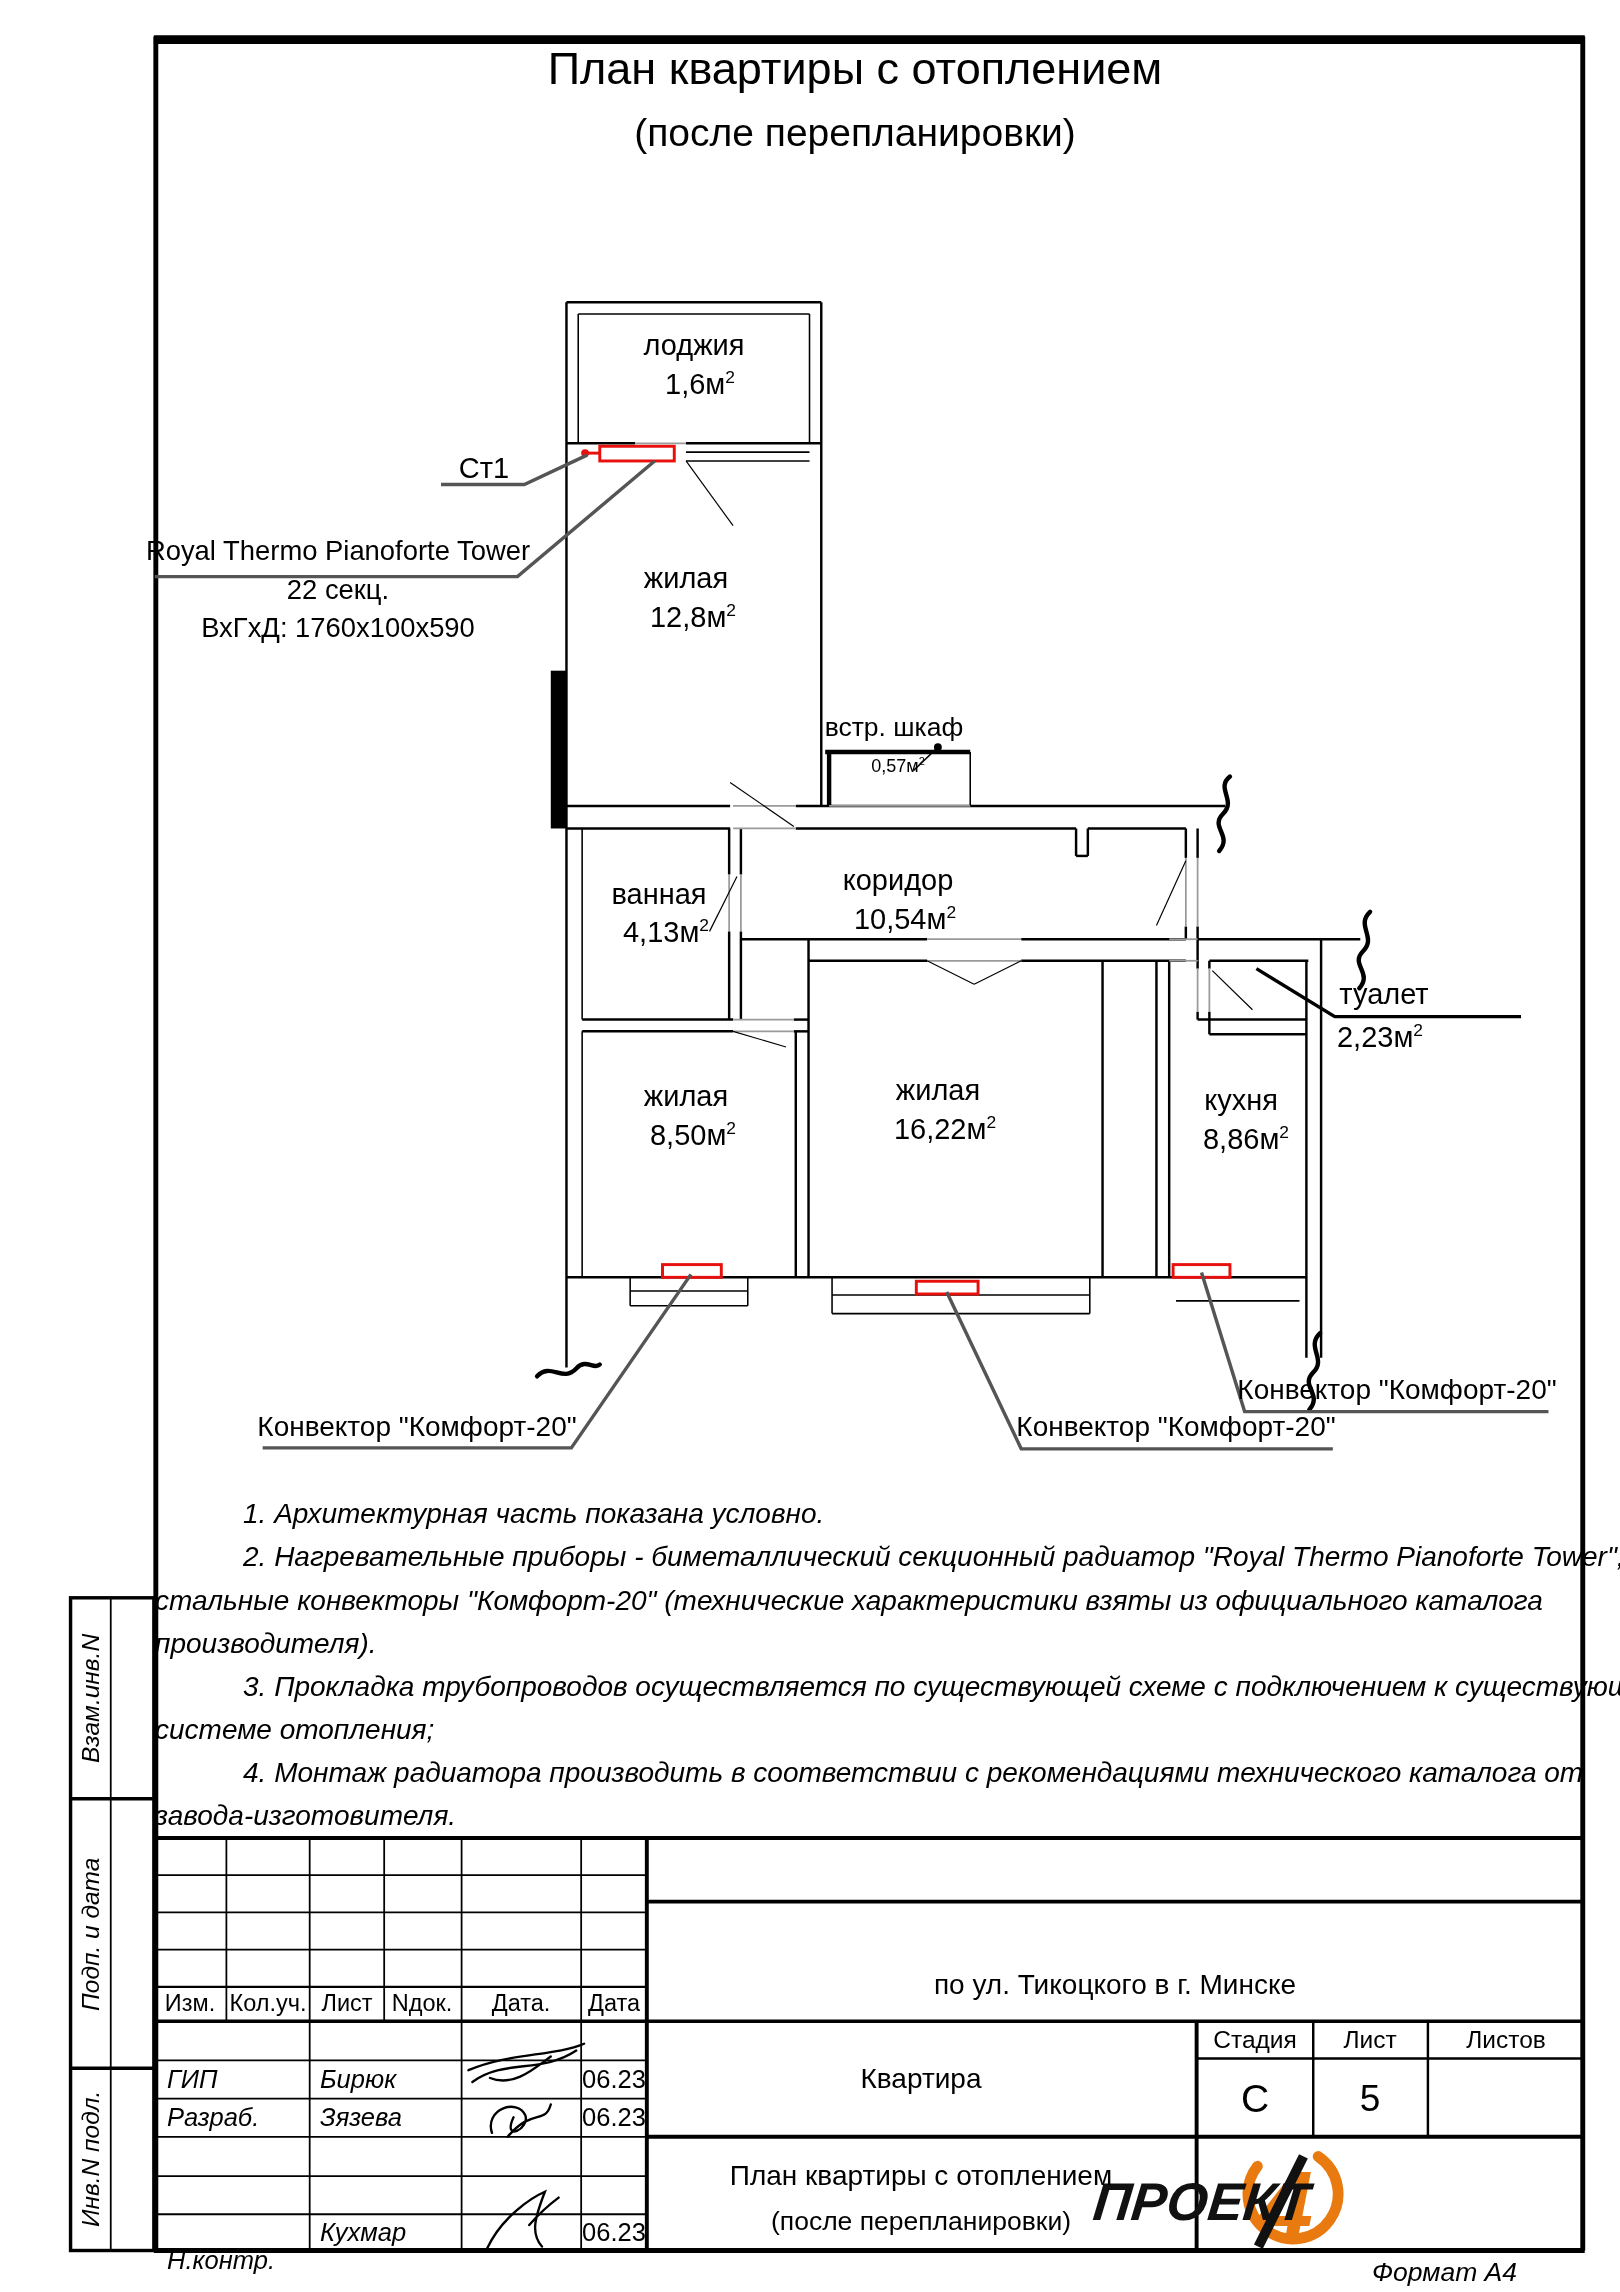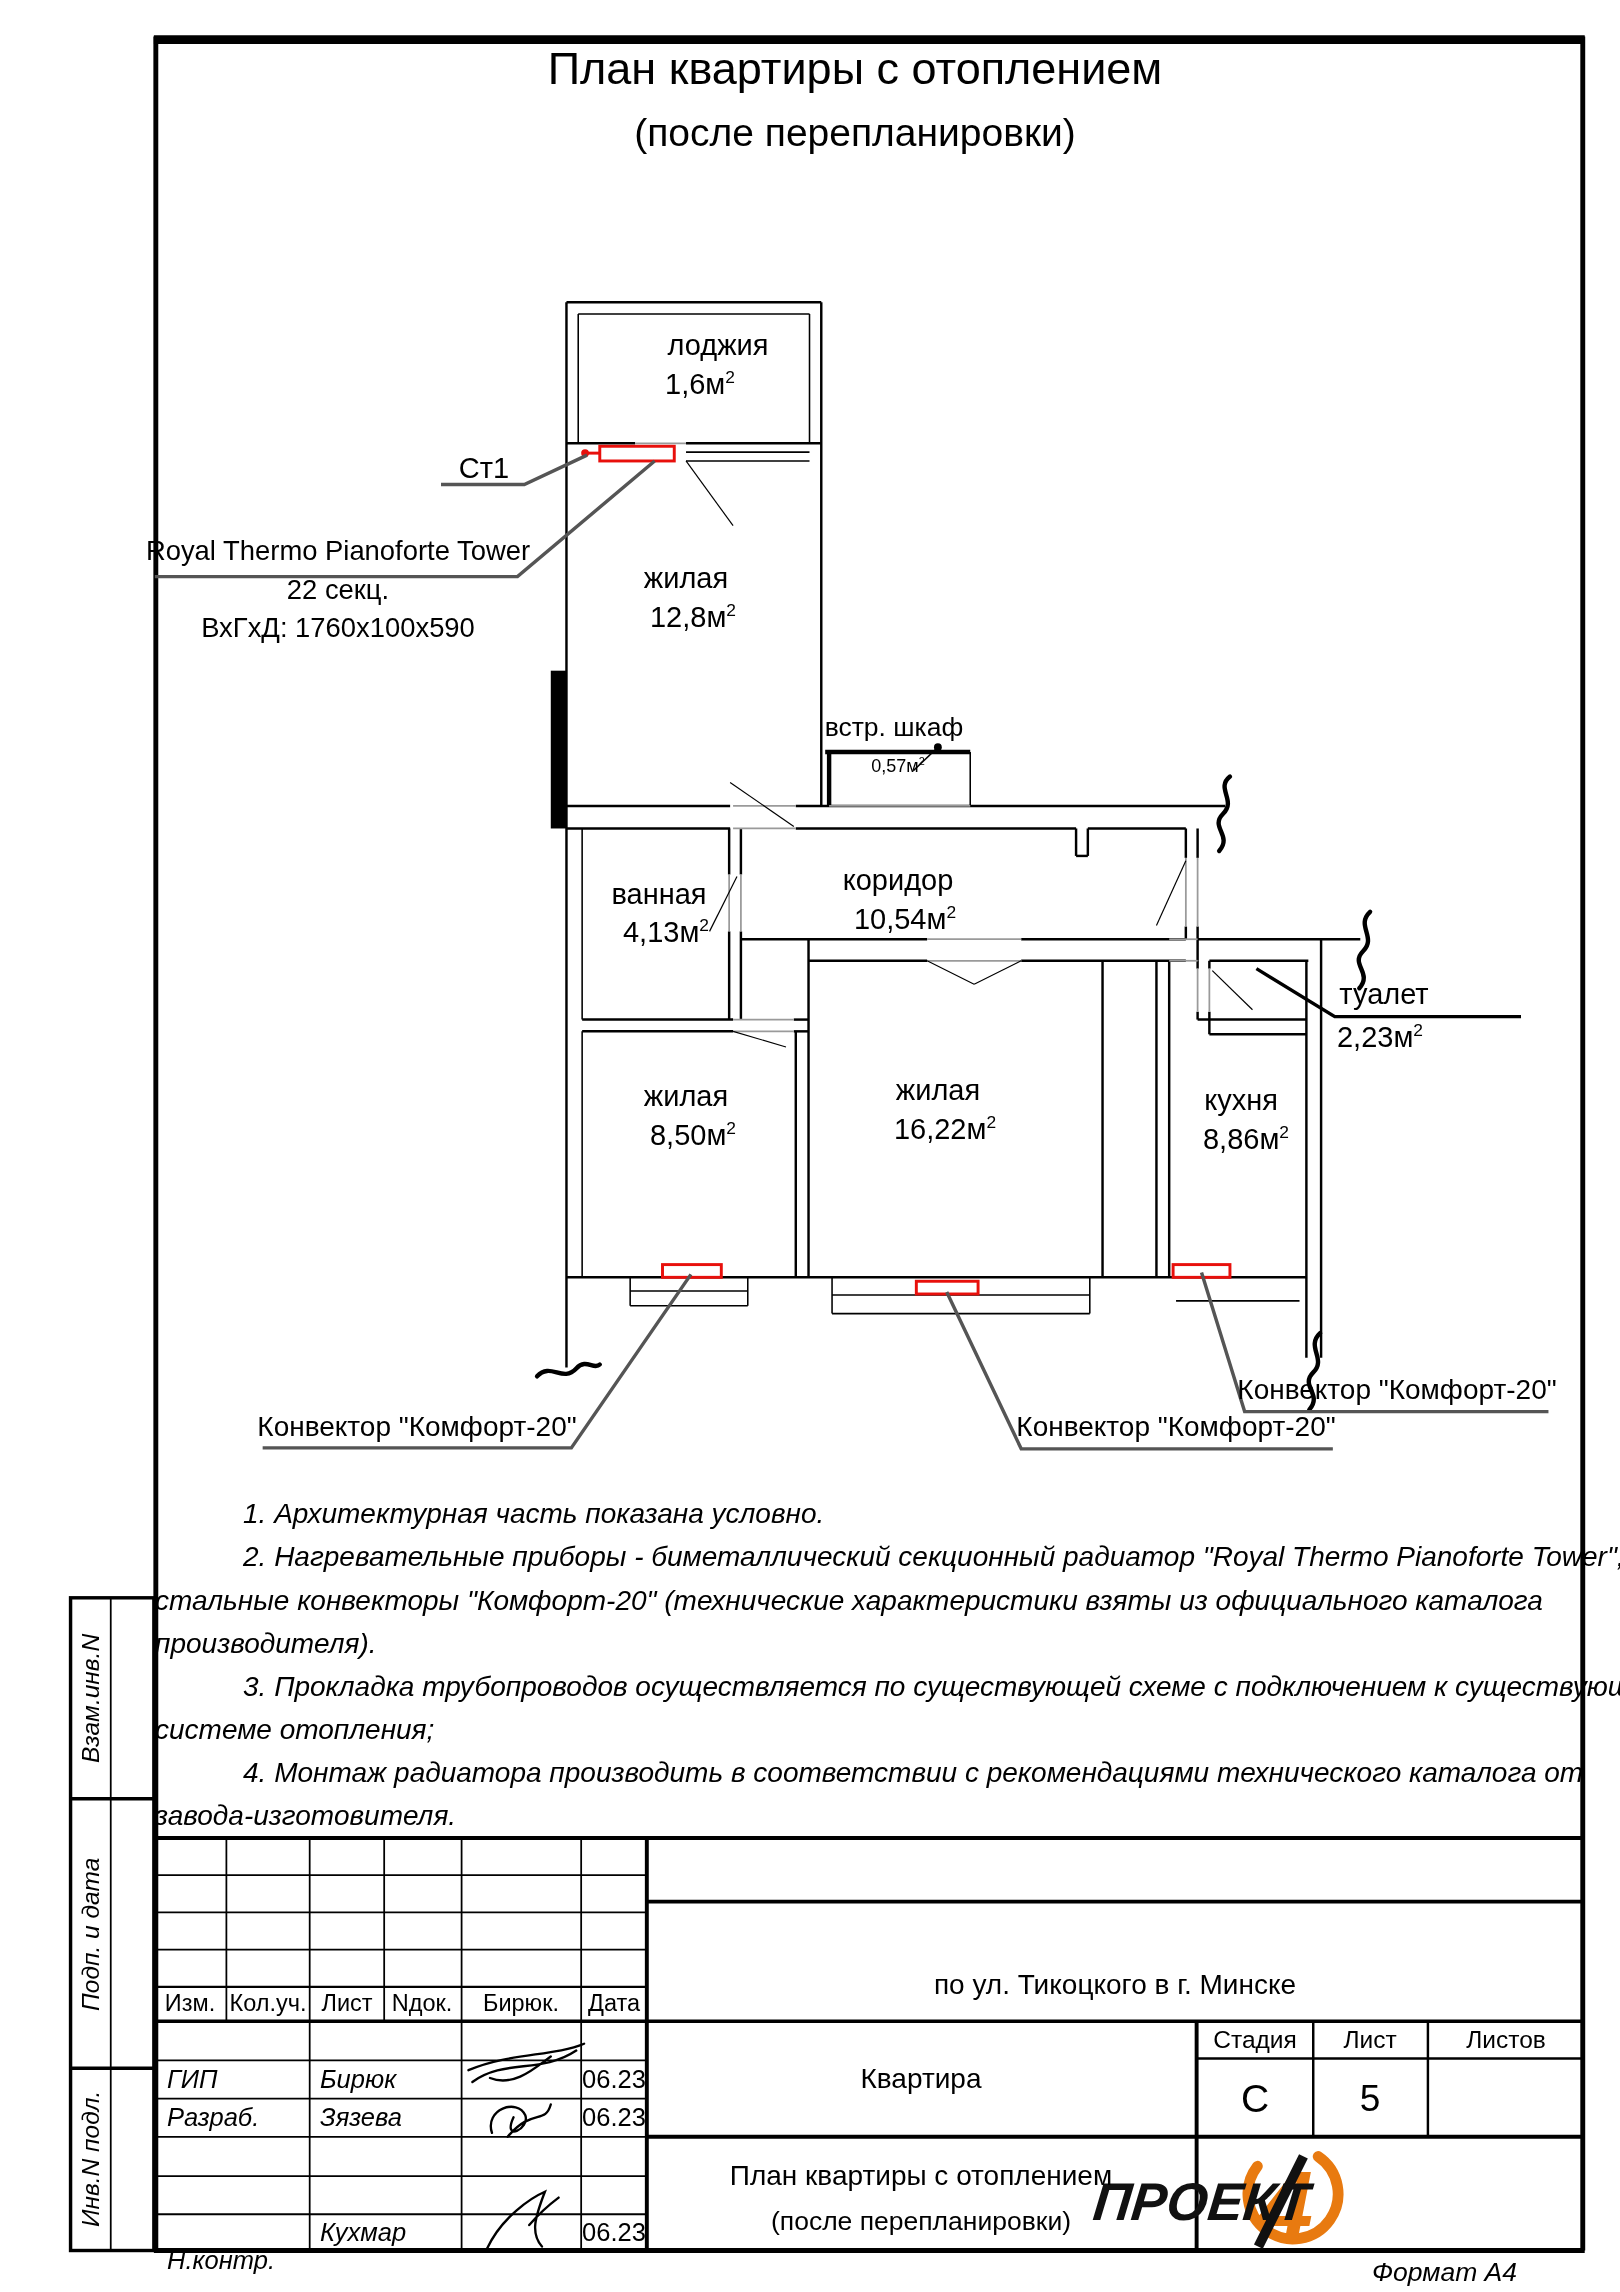--- a/index.html
+++ b/index.html
@@ -223,21 +223,21 @@
       <path d="M1283,2210 a46,46 0 1 0 62,-10" stroke="#e87a10" stroke-width="11" fill="none" stroke-linecap="round"></path>
       <text x="1312" y="2285" text-anchor="middle" font-size="100" font-weight="bold" font-style="italic" fill="#e87a10">4</text>
       <path d="M1284,2292 L1330,2200" stroke="#111" stroke-width="10"></path>
       <text x="1352" y="2265" text-anchor="start" font-size="54" font-weight="bold" font-style="italic" fill="#111" transform="skewX(-6)">ПРОЕКТ</text>
     </g>
   </svg>
 
   <div class="t" style="left:855px;top:69px;font-size:45px;">План квартиры с отоплением</div>
   <div class="t" style="left:855px;top:133px;font-size:39px;">(после перепланировки)</div>
 
-  <div class="t" style="left:694px;top:345px;font-size:29px;margin-left:24px;">лоджия</div>
+  <div class="t" style="left:694px;top:345px;font-size:29px;">лоджия</div>
   <div class="t" style="left:700px;top:384px;font-size:29px;"><span>1,6м</span><sup>2</sup></div>
 
   <div class="t" style="left:686px;top:578px;font-size:29px;">жилая</div>
   <div class="t" style="left:693px;top:617px;font-size:29px;"><span>12,8м</span><sup>2</sup></div>
 
   <div class="t" style="left:894px;top:727px;font-size:26.5px;">встр. шкаф</div>
   <div class="t" style="left:898px;top:766px;font-size:18px;"><span>0,57м</span><sup>2</sup></div>
 
   <div class="t" style="left:898px;top:880px;font-size:29px;">коридор</div>
   <div class="t" style="left:905px;top:919px;font-size:29px;"><span>10,54м</span><sup>2</sup></div>
@@ -272,21 +272,21 @@
   <div class="note" style="left:155px;top:1644px;">производителя).</div>
   <div class="note" style="left:243px;top:1687px;">3. Прокладка трубопроводов осуществляется по существующей схеме с подключением к существующей</div>
   <div class="note" style="left:155px;top:1730px;">системе отопления;</div>
   <div class="note" style="left:243px;top:1773px;">4. Монтаж радиатора производить в соответствии с рекомендациями технического каталога от</div>
   <div class="note" style="left:155px;top:1816px;">завода-изготовителя.</div>
 
   <div class="t" style="left:190px;top:2003px;font-size:23.5px;">Изм.</div>
   <div class="t" style="left:268px;top:2003px;font-size:23.5px;">Кол.уч.</div>
   <div class="t" style="left:347px;top:2003px;font-size:23.5px;">Лист</div>
   <div class="t" style="left:422px;top:2003px;font-size:23.5px;">Nдок.</div>
-  <div class="t" style="left:521px;top:2003px;font-size:23.5px;">Бирюк.</div>
+  <div class="t" style="left:521px;top:2003px;font-size:23.5px;">Дата.</div>
   <div class="t" style="left:614px;top:2003px;font-size:23.5px;">Дата</div>
 
   <div class="tl" style="left:167px;top:2079px;font-size:25.5px;">ГИП</div>
   <div class="tl" style="left:320px;top:2079px;font-size:25.5px;">Бирюк</div>
   <div class="t" style="left:614px;top:2079px;font-size:25.5px;">06.23</div>
 
   <div class="tl" style="left:167px;top:2117px;font-size:25.5px;">Разраб.</div>
   <div class="tl" style="left:320px;top:2117px;font-size:25.5px;">Зязева</div>
   <div class="t" style="left:614px;top:2117px;font-size:25.5px;">06.23</div>
 

